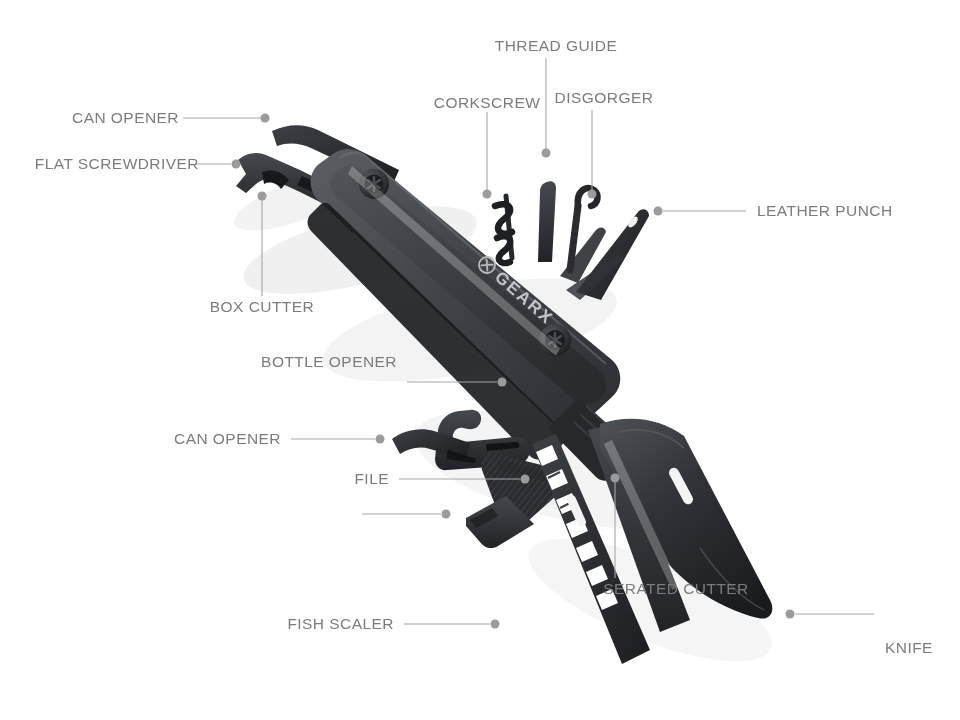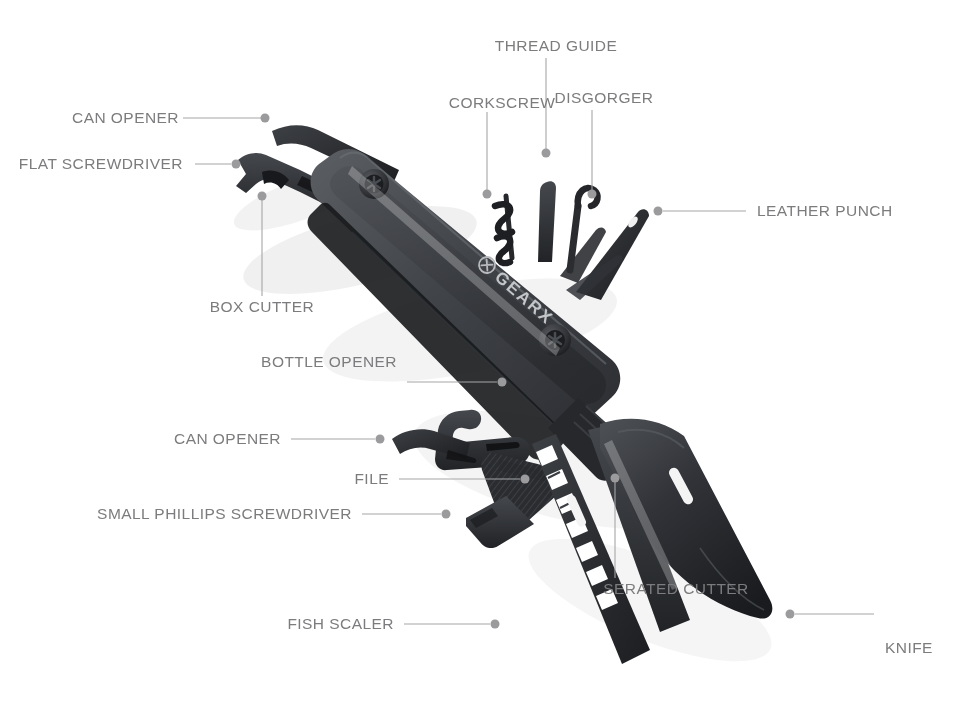--- a/index.html
+++ b/index.html
@@ -302,39 +302,38 @@
     </g>
 
     <g>
       <line class="leader" x1="795" y1="614" x2="874" y2="614"></line>
       <circle class="dot" cx="790" cy="614" r="4.5"></circle>
     </g>
   </svg>
 
   <div class="callout r" style="left:179px;top:118px">CAN OPENER</div>
 
-  <div class="callout r" style="left:183px;top:164px">FLAT SCREWDRIVER</div>
+  <div class="callout r" style="left:199px;top:164px">FLAT SCREWDRIVER</div>
 
   <div class="callout c" style="left:262px;top:307px">BOX CUTTER</div>
 
-  <div class="callout c" style="left:502px;top:103px">CORKSCREW</div>
+  <div class="callout c" style="left:487px;top:103px">CORKSCREW</div>
 
   <div class="callout c" style="left:556px;top:46px">THREAD GUIDE</div>
 
   <div class="callout c" style="left:604px;top:98px">DISGORGER</div>
 
   <div class="callout l" style="left:757px;top:211px">LEATHER PUNCH</div>
 
   <div class="callout r" style="left:397px;top:362px">BOTTLE OPENER</div>
 
   <div class="callout r" style="left:281px;top:439px">CAN OPENER</div>
 
   <div class="callout r" style="left:389px;top:479px">FILE</div>
 
-  <div class="callout r" style="left:352px;top:514px">SMALL PHILLIPS SCREWDRIVER</div>
 
   <div class="callout r" style="left:394px;top:624px">FISH SCALER</div>
 
   <div class="callout c" style="left:676px;top:589px">SERATED CUTTER</div>
 
   <div class="callout l" style="left:885px;top:648px">KNIFE</div>
 
 </div>
 
 </body></html>

